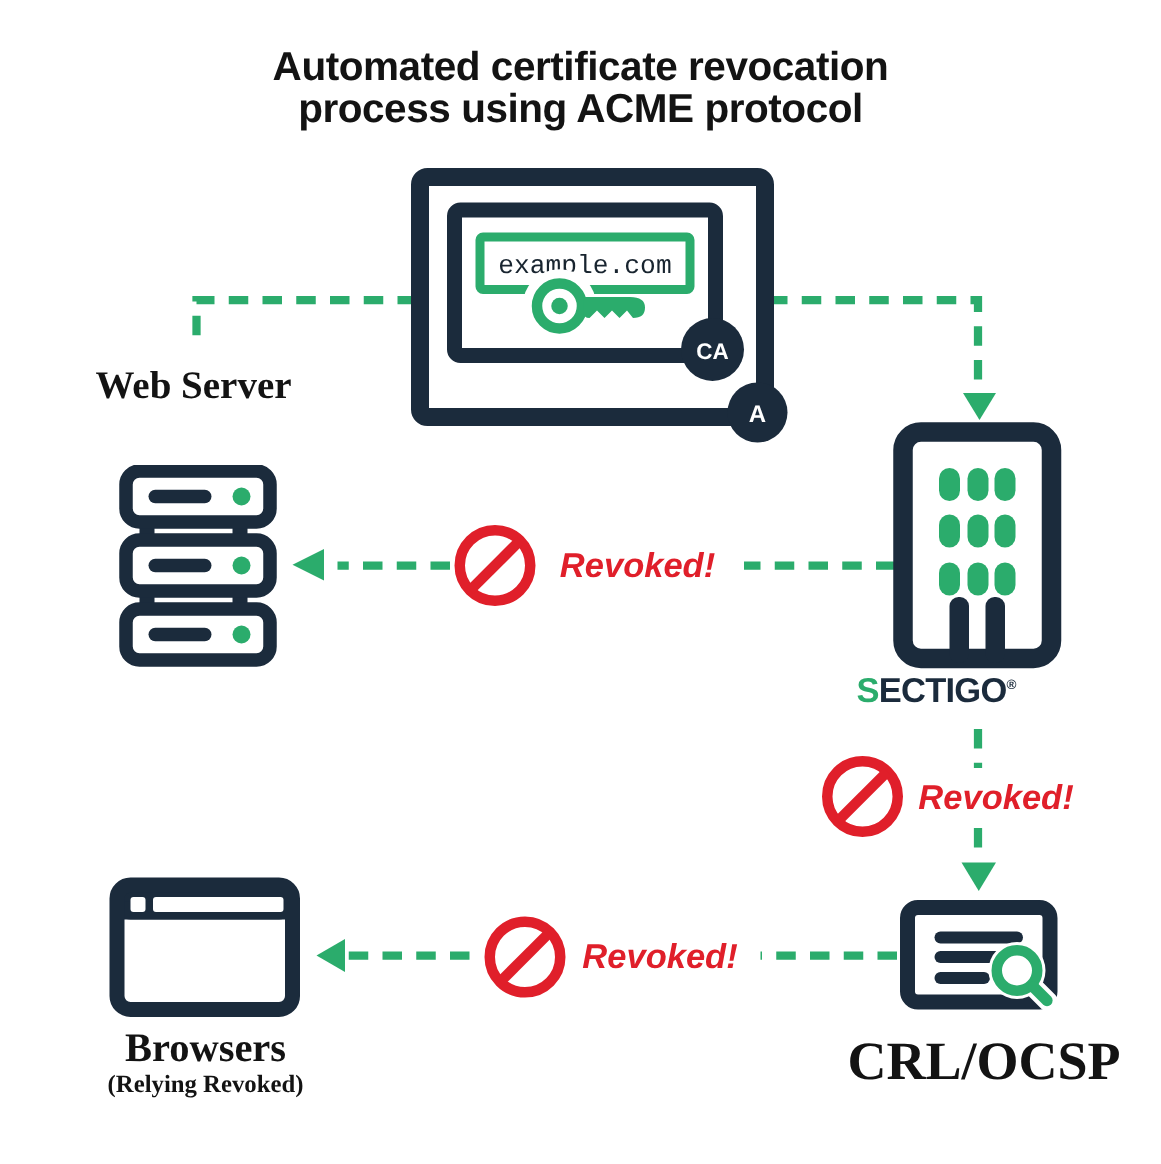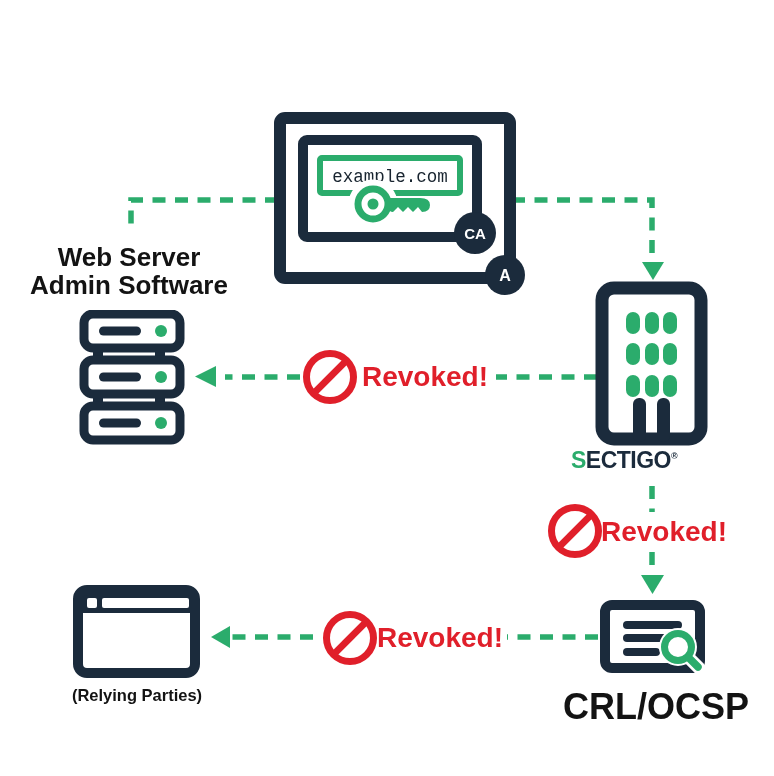--- a/index.html
+++ b/index.html
@@ -17,46 +17,50 @@
   
   .stroke-navy{stroke:var(--navy);} .stroke-green{stroke:var(--green);} .stroke-red{stroke:var(--red);}
   .fill-navy{fill:var(--navy);} .fill-green{fill:var(--green);} .fill-white{fill:#fff;} .fill-none{fill:none;}
   .dash{stroke:var(--green); stroke-width:5.5; fill:none; stroke-dasharray:13 9.5;}
 
   .title{
     left:0; top:30px; width:774px; text-align:center;
     font-size:27px; font-weight:700; color:var(--title_text); line-height:28px; letter-spacing:-0.3px;
   }
   .node-label{
-    text-align:center; font-weight:700; color:var(--title_text);
+    text-align:center; font-weight:700; color:var(--title_text);font-family:Liberation Serif, serif;
   }
   .ws-label{left:129px; top:243px; font-size:26px; line-height:28px; white-space:nowrap;}
   .browsers-label{left:137px; top:684px; font-size:27px; line-height:28px; white-space:nowrap;}
   .browsers-sub{font-size:16.5px; line-height:18px; margin-top:2px;}
   .crl-label{left:656px; top:686px; font-size:36px; white-space:nowrap;}
 
   .revoked{
-    color:var(--red); font-weight:700; font-size:28px; white-space:nowrap;
+    color:var(--red); font-weight:700; font-size:23px; white-space:nowrap;font-style:italic;
   }
 
   .sectigo{
     left:571px; top:447px; font-size:23px; font-weight:700; letter-spacing:-0.5px; white-space:nowrap;
     color:var(--navy);
   }
   .sectigo .s-green{color:var(--green);}
   .sectigo .reg{font-size:9px; vertical-align:super; letter-spacing:0;}
 
   .cert-domain{fill:#18242f; font-family:"Liberation Mono","DejaVu Sans Mono",monospace; font-size:17.5px; font-weight:500; text-anchor:middle;}
   .badge-text{fill:#fff; font-family:"Liberation Sans",sans-serif; font-weight:700; text-anchor:middle;}
 </style>
 </head>
 <body>
 
 <div id="canvas">
 
+  <div class="abs title">
+    <div>Automated certificate revocation</div>
+    <div>process using ACME protocol</div>
+  </div>
 
   <svg class="abs" style="left:0;top:0" width="774" height="776" viewBox="0 0 774 776">
     <path class="dash" d="M278,200 H131 V233"></path>
     <path class="dash" d="M512,200 H652 V262"></path>
     <polygon class="fill-green" points="642,262 664,262 653,280"></polygon>
 
     <path class="dash" d="M597,377 H496"></path>
     <path class="dash" d="M300,377 H225"></path>
     <polygon class="fill-green" points="216,366 216,387 195,376.5"></polygon>
 
@@ -85,21 +89,20 @@
       <text x="203" y="131" class="badge-text" font-size="15">CA</text>
     </g>
     <g>
       <circle cx="233" cy="167" r="20" class="fill-navy"></circle>
       <text x="233" y="173" class="badge-text" font-size="16">A</text>
     </g>
   </svg>
 
   <div class="abs node-label ws-label centered">
     <div>Web Server</div>
-    <div>Admin Software</div>
   </div>
 
   <svg class="abs" style="left:79px;top:310px" width="106" height="138" viewBox="0 0 106 138">
     <rect x="14" y="34" width="10" height="18" class="fill-navy"></rect>
     <rect x="76" y="34" width="10" height="18" class="fill-navy"></rect>
     <rect x="14" y="80" width="10" height="18" class="fill-navy"></rect>
     <rect x="76" y="80" width="10" height="18" class="fill-navy"></rect>
     <rect x="5" y="4" width="96" height="34" rx="9" class="fill-white stroke-navy" stroke-width="9"></rect>
     <rect x="5" y="50" width="96" height="34" rx="9" class="fill-white stroke-navy" stroke-width="9"></rect>
     <rect x="5" y="96" width="96" height="34" rx="9" class="fill-white stroke-navy" stroke-width="9"></rect>
@@ -172,16 +175,17 @@
   <svg class="abs" style="left:70px;top:582px" width="134" height="96" viewBox="0 0 134 96">
     <rect x="8" y="8" width="117" height="83" rx="9" class="fill-white"></rect>
     <rect x="8" y="8" width="117" height="23" rx="9" class="fill-navy"></rect>
     <rect x="8" y="19" width="117" height="12" class="fill-navy"></rect>
     <rect x="17" y="16" width="10" height="10" rx="2" fill="#fff"></rect>
     <rect x="32" y="16" width="87" height="10" rx="2" fill="#fff"></rect>
     <rect x="8" y="8" width="117" height="83" rx="9" class="fill-none stroke-navy" stroke-width="10"></rect>
   </svg>
 
   <div class="abs node-label browsers-label centered">
-    <div class="browsers-sub">(Relying Parties)</div>
+    <div>Browsers</div>
+    <div class="browsers-sub">(Relying Revoked)</div>
   </div>
 
 </div>
 
 </body></html>

